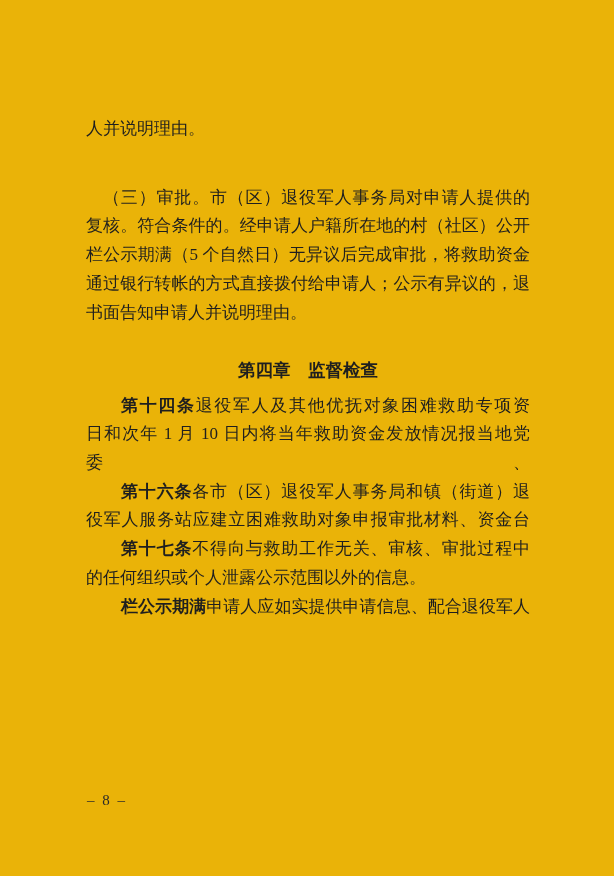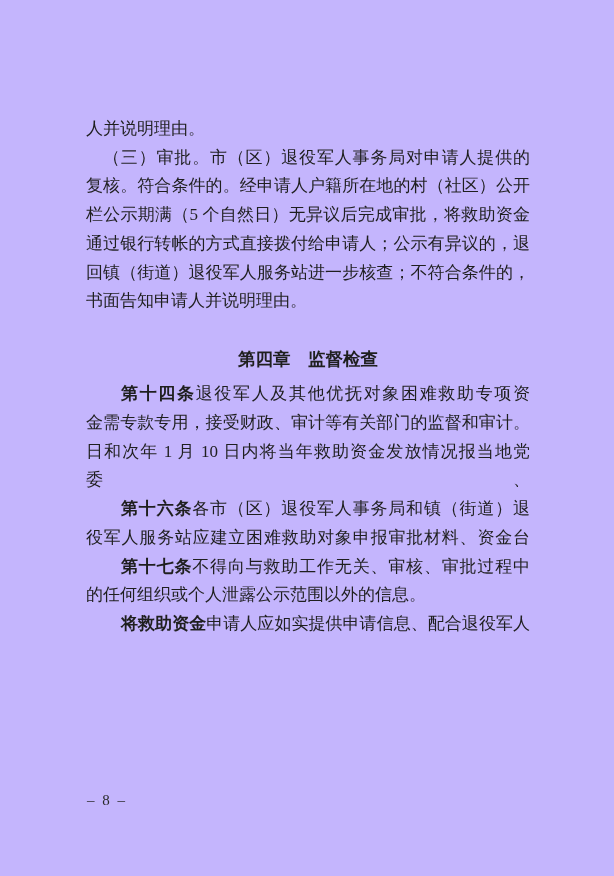--- a/index.html
+++ b/index.html
@@ -5,21 +5,21 @@
 <style>
   html, body {
     margin: 0;
     padding: 0;
     background: #ffffff;
   }
   .page {
     position: relative;
     width: 614px;
     height: 876px;
-    background: #c4b5fd;
+    background: #eab308;
     overflow: hidden;
     color: #1f1f1f;
   }
   .doc-body {
     position: absolute;
     left: 86px;
     top: 115px;
     width: 444px;
     font-family: "Liberation Serif", "DejaVu Serif", serif;
     font-size: 17px;
@@ -27,21 +27,21 @@
     color: #1f1f1f;
   }
   .line {
     text-align: justify;
     text-align-last: justify;
     white-space: normal;
   }
   .line.end {
     text-align-last: left;
   }
-  .indent-1 { padding-left: 17px; }
+  .indent-1 { padding-left: 17px; margin-top: 40px; }
   .indent-2 { padding-left: 35px; }
   .lead {
     font-family: "Liberation Sans", "DejaVu Sans", sans-serif;
     font-weight: bold;
   }
   .blank-line {
     height: 28.7px;
   }
   .chapter-heading {
     text-align: center;
@@ -68,45 +68,43 @@
 <div class="page">
 
   <div class="doc-body">
 
     <div class="line end">人并说明理由。</div>
 
     <div class="line indent-1">（三）审批。市（区）退役军人事务局对申请人提供的</div>
     <div class="line">复核。符合条件的。经申请人户籍所在地的村（社区）公开</div>
     <div class="line">栏公示期满（5 个自然日）无异议后完成审批，将救助资金</div>
     <div class="line">通过银行转帐的方式直接拨付给申请人；公示有异议的，退</div>
-    <div class="line">回镇（街道）退役军人服务站进一步核查；不符合条件的，</div>
     <div class="line end">书面告知申请人并说明理由。</div>
 
     <div class="blank-line"></div>
 
     <div class="chapter-heading">第四章　监督检查</div>
 
     <div class="line indent-2">
       <span class="lead">第十四条</span><span>退役军人及其他优抚对象困难救助专项资</span>
     </div>
-    <div class="line">金需专款专用，接受财政、审计等有关部门的监督和审计。</div>
 
     <div class="line">日和次年 1 月 10 日内将当年救助资金发放情况报当地党委、</div>
 
     <div class="line indent-2">
       <span class="lead">第十六条</span><span>各市（区）退役军人事务局和镇（街道）退</span>
     </div>
     <div class="line">役军人服务站应建立困难救助对象申报审批材料、资金台</div>
 
     <div class="line indent-2">
       <span class="lead">第十七条</span><span>不得向与救助工作无关、审核、审批过程中</span>
     </div>
     <div class="line end">的任何组织或个人泄露公示范围以外的信息。</div>
 
     <div class="line indent-2">
-      <span class="lead">将救助资金</span><span>申请人应如实提供申请信息、配合退役军人</span>
+      <span class="lead">栏公示期满</span><span>申请人应如实提供申请信息、配合退役军人</span>
     </div>
 
   </div>
 
   <div class="page-footer">– 8 –</div>
 
 </div>
 
 </body></html>

